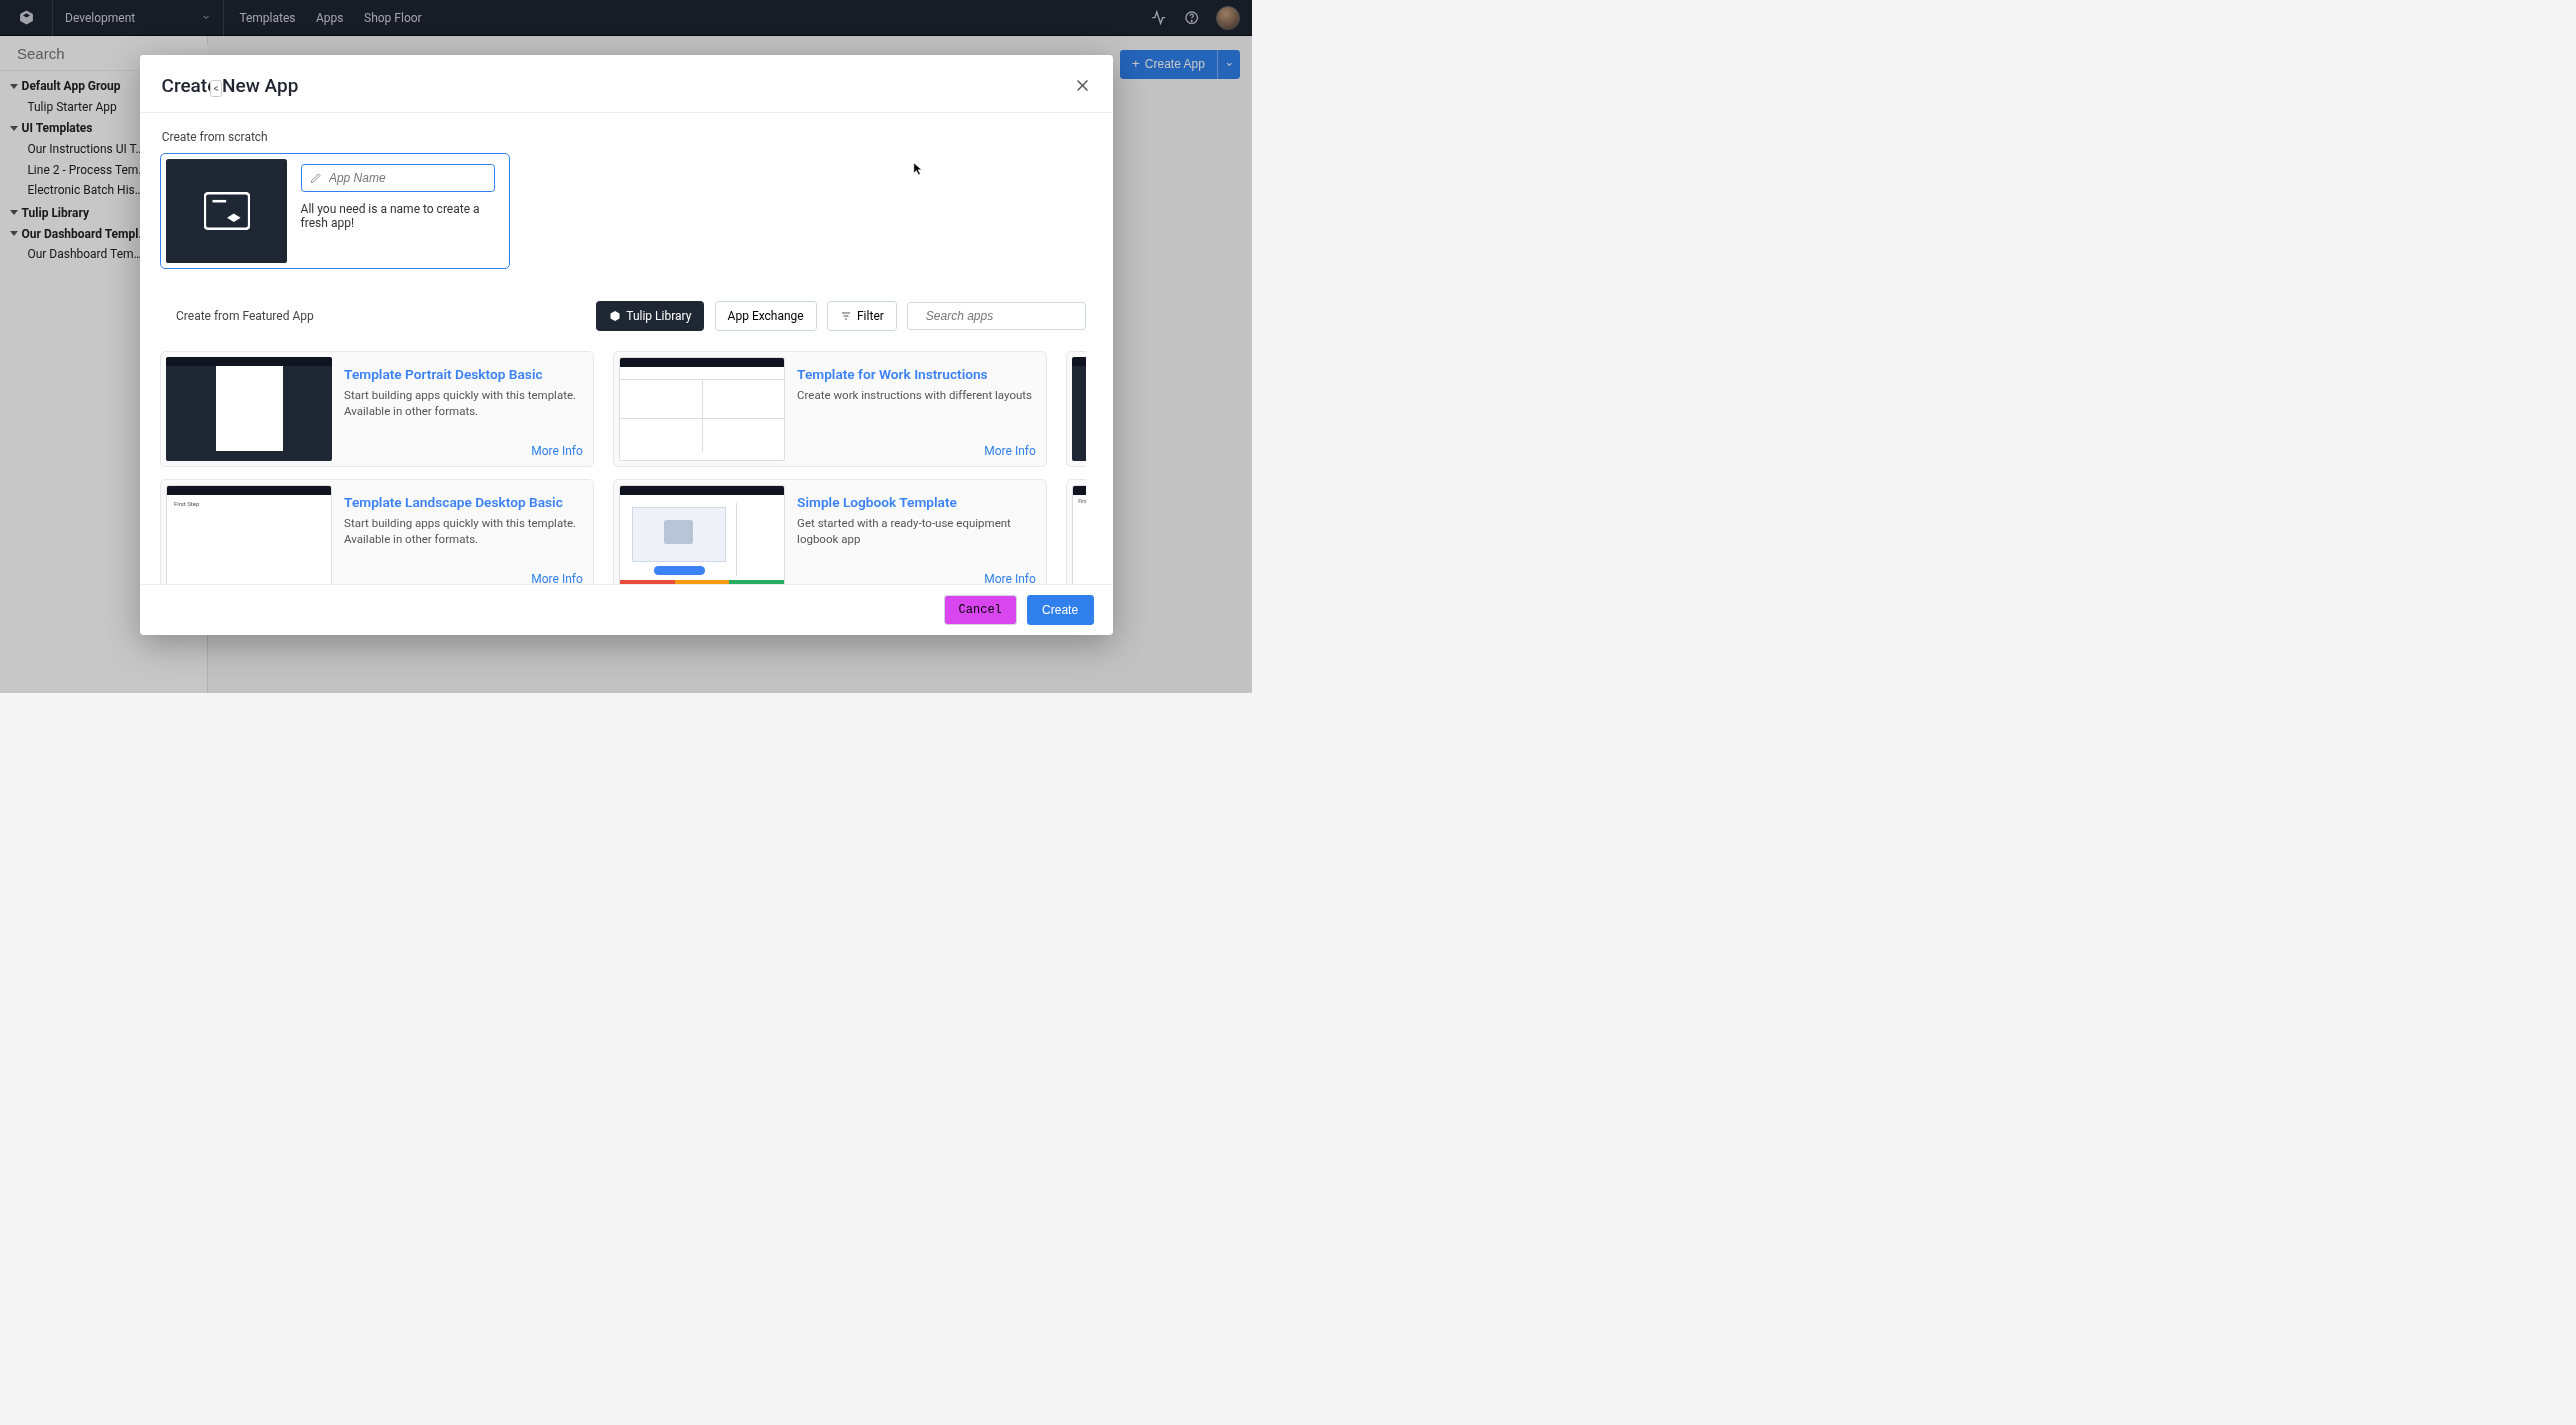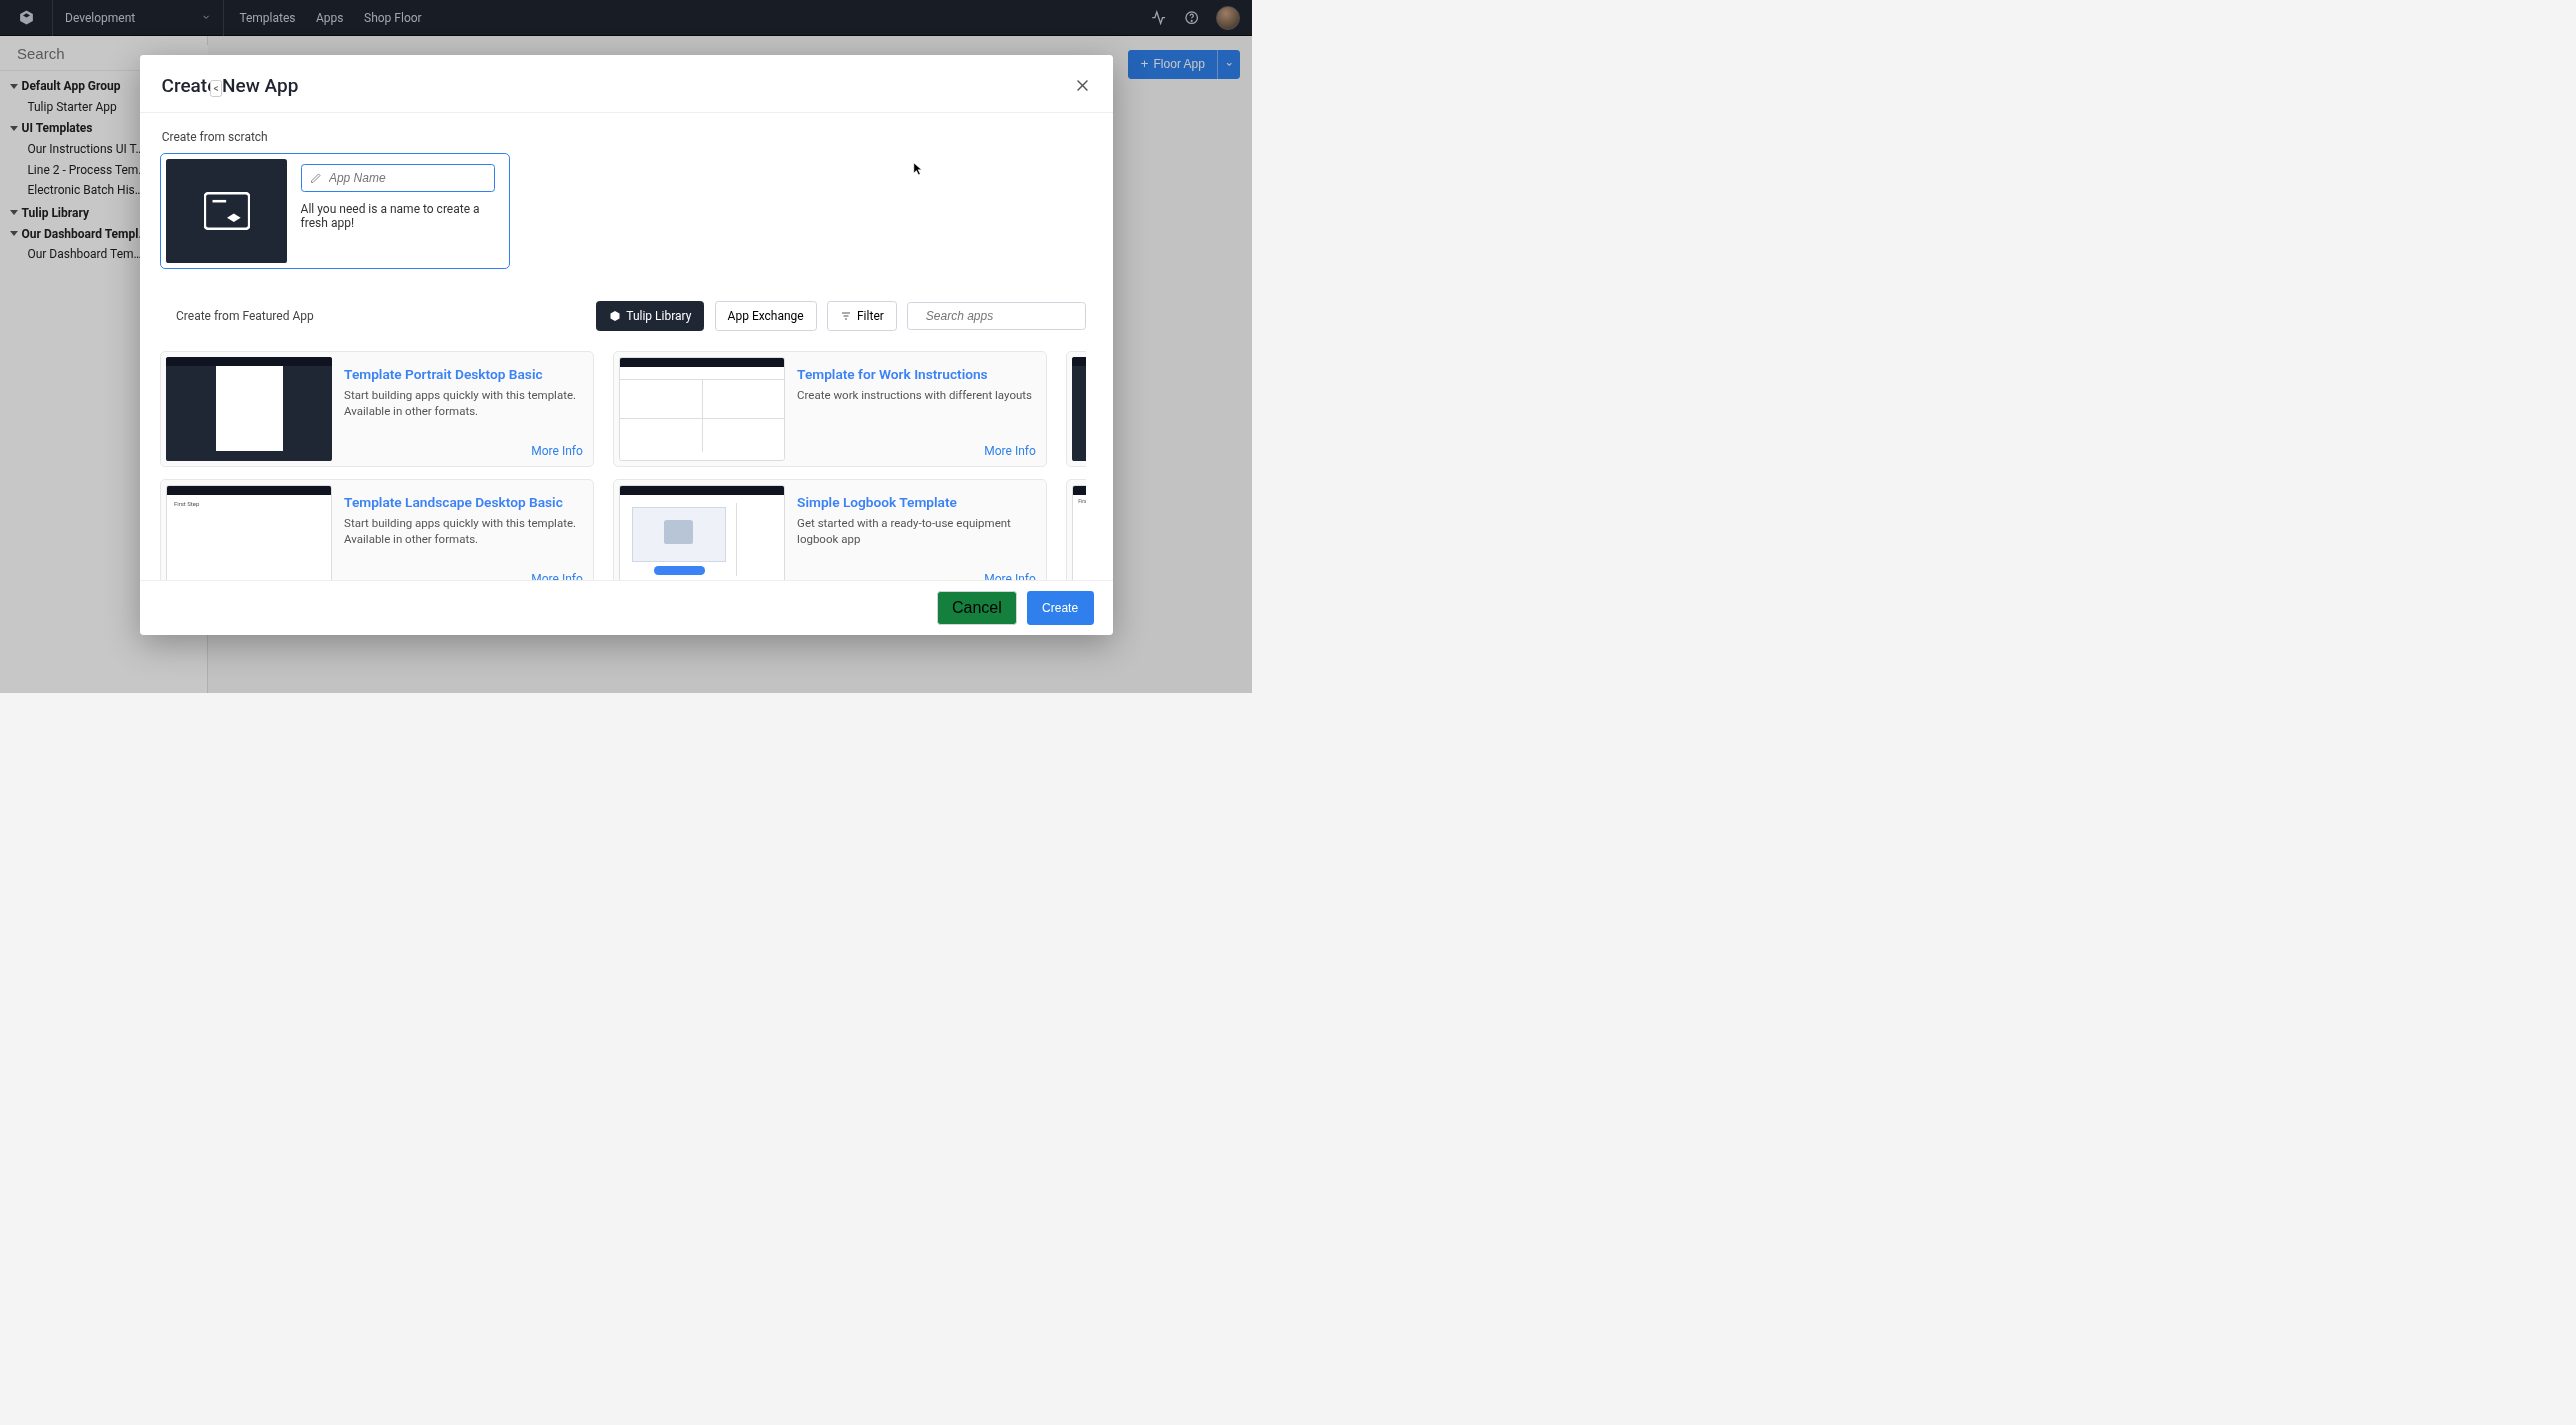--- a/index.html
+++ b/index.html
@@ -64,21 +64,21 @@
 .tpl-card { width:434px; flex:0 0 434px; border:0.9px solid #e5e7eb; border-radius:5.1px; padding:5.1px; display:flex; gap:12px; background:#fafafa; }
 .tpl-card.ghost { width:51px; flex:0 0 51px; }
 .tpl-thumb { width:166px; height:104px; background:#1f2634; border-radius:2.6px; position:relative; overflow:hidden; }
 .tpl-thumb.white { background:#fff; border:0.9px solid #ddd; }
 .tpl-meta { flex:1; padding:8.5px 3.4px 0 0; position:relative; }
 .tpl-title { font-size:13.7px; font-weight:600; color:#3b82f6; margin-bottom:5.1px; }
 .tpl-desc { font-size:11.5px; color:#555; line-height:1.4; }
 .more-info { position:absolute; bottom:3.4px; right:5.1px; color:#2f80ed; font-size:12px; cursor:pointer; }
 
 .modal-footer { border-top:0.9px solid #eee; padding:10.2px 19px; display:flex; justify-content:flex-end; gap:10.2px; }
-.btn-secondary { background:#15803d; border:0.9px solid #d0d4dc; padding:6.8px 13.7px; border-radius:3.4px; font-size:16px; cursor:pointer; }
+.btn-secondary { background:#d946ef; border:0.9px solid #d0d4dc; padding:6.8px 13.7px; border-radius:3.4px; font-size:12px; cursor:pointer;font-family:Liberation Mono, monospace; }
 .btn-create { background:#2f80ed; color:#fff; border:0; padding:6.8px 15.4px; border-radius:3.4px; font-size:12px; cursor:pointer; }
 
 
 .thumb-portrait::after { content:""; position:absolute; left:50px; top:8.5px; width:67px; height:85px; background:#fff; }
 .thumb-bar { position:absolute; inset:0 0 auto 0; height:8.5px; background:#0f1420; }
 .thumb-workinstr { background:#fff !important; border:0.9px solid #ddd; }
 .thumb-workinstr .row { position:absolute; left:0; right:0; border-top:0.9px solid #ddd; }
 .cursor-arrow { position:absolute; top:162px; left:913px; width:10.2px; height:13.7px; color:#000; z-index:9; }
 
 svg { display:block; }
@@ -161,21 +161,21 @@
           <span>Our Dashboard Tem…</span>
         </div>
     </div>
   </div>
   <div class="collapse-handle">&lt;</div>
 
   <div class="main">
     <div class="create-bar">
       <button class="btn-primary">
           <span class="plus">+</span>
-          <span>Floor App</span>
+          <span>Create App</span>
         </button>
       <button class="btn-primary-split">
           <svg width="8.5" height="8.5" viewBox="0 0 24 24" fill="none" stroke="#fff" stroke-width="3">
             <polyline points="6 9 12 15 18 9"></polyline>
           </svg>
         </button>
     </div>
   </div>
 </div>
 

